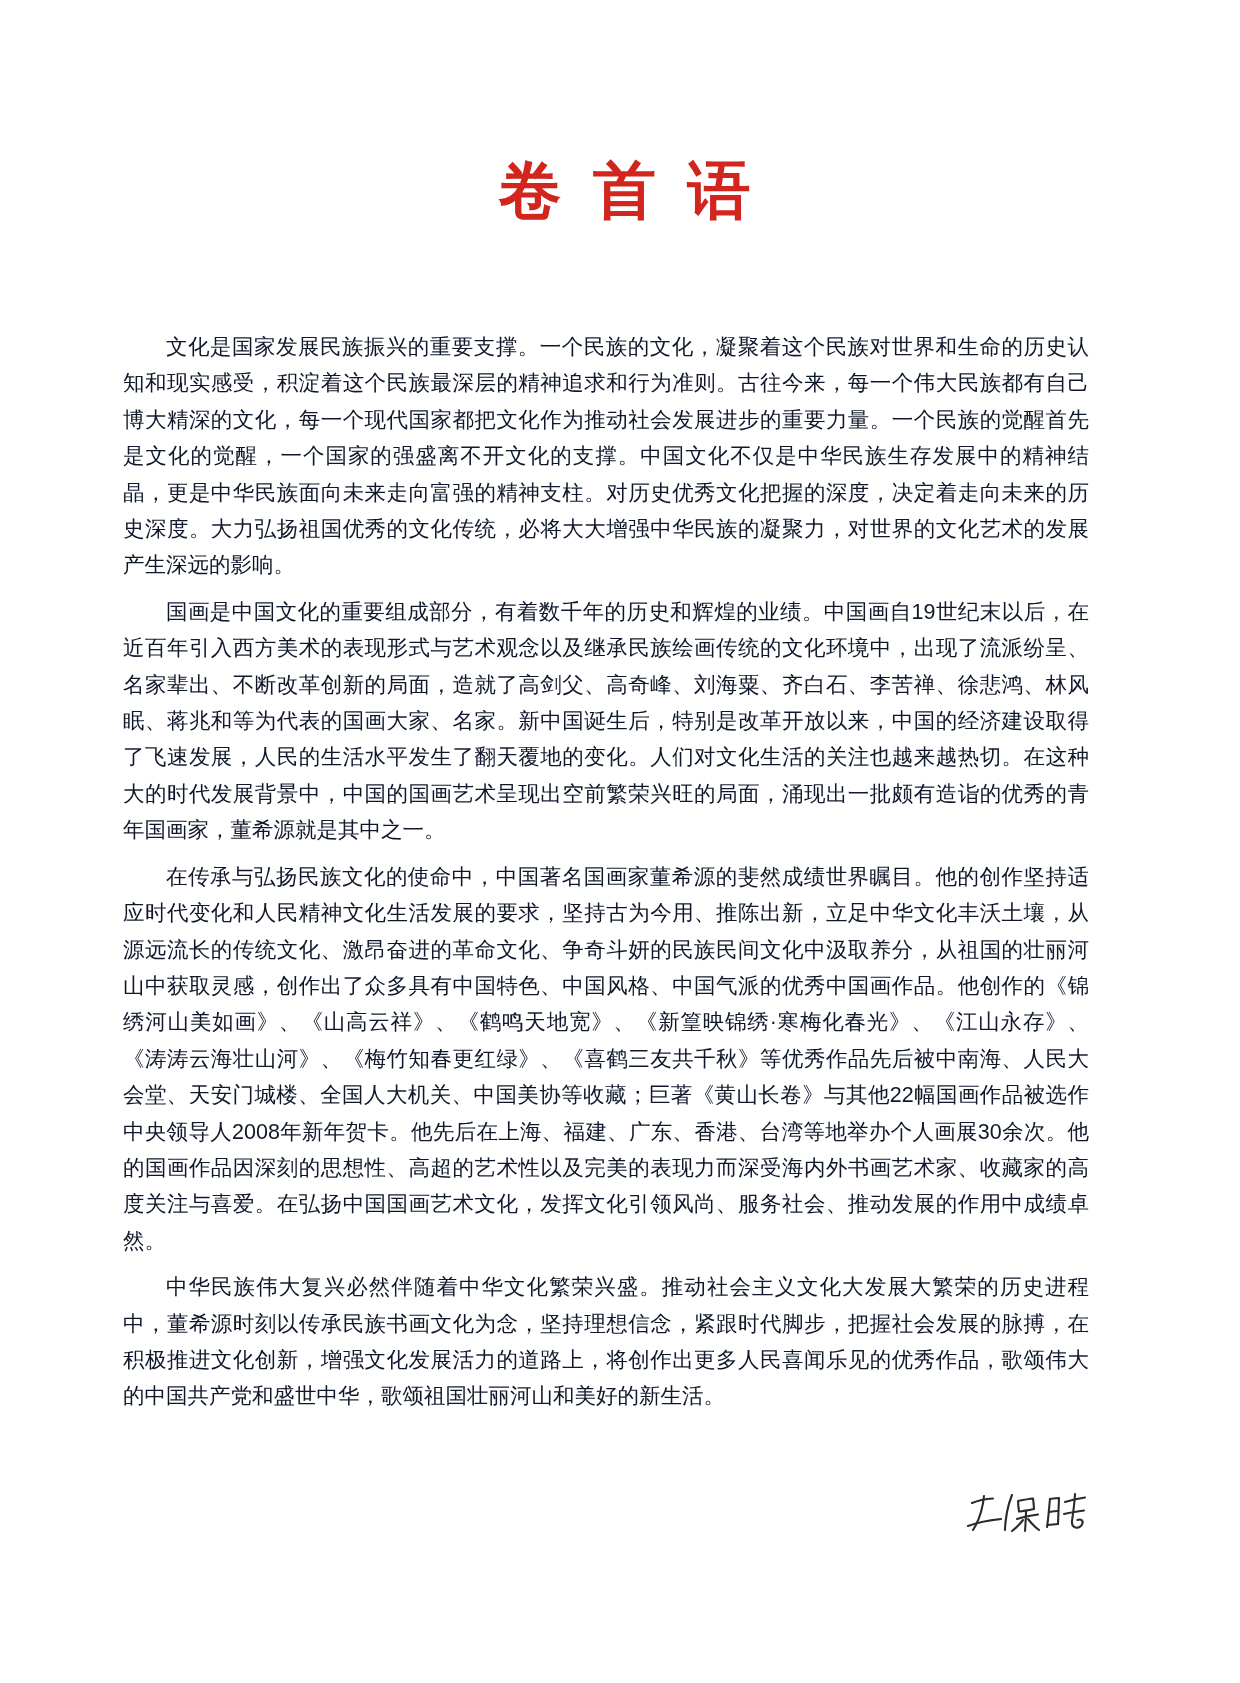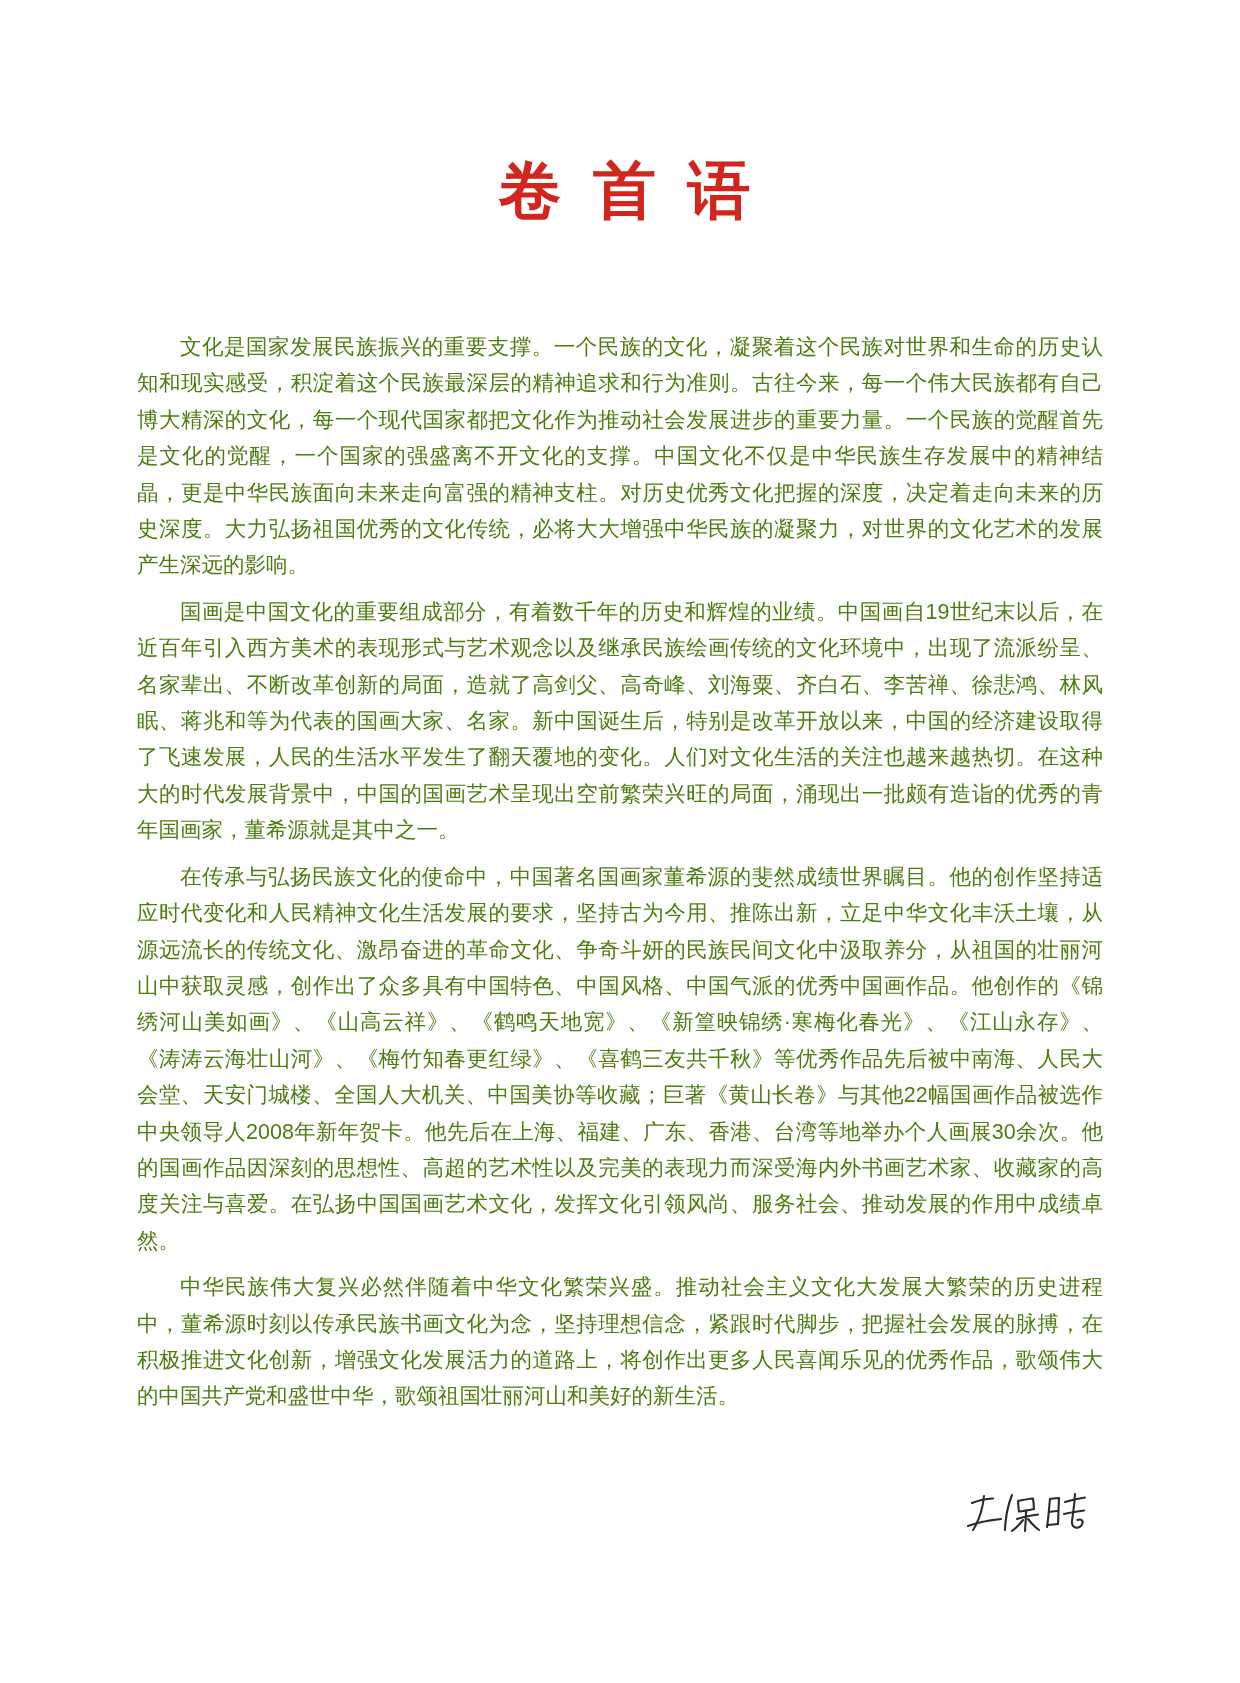--- a/index.html
+++ b/index.html
@@ -20,25 +20,25 @@
     text-align:center;
     font-size:63px;
     font-weight:900;
     letter-spacing:7px;
     color:var(--accent,#d2251e);
     white-space:pre;
   }
   .doc-body{
     position:absolute;
     top:329px;
-    left:137px;
+    left:123px;
     width:966px;
     font-size:21.5px;
     line-height:36.4px;
-    color:#4d7c0f;
+    color:#0f172a;
     text-align:justify;
     text-justify:inter-character;
   }
   .doc-body p{
     margin:0 0 10px 0;
     text-indent:2em;
   }
   .signature{
     position:absolute;
     top:1486px;

